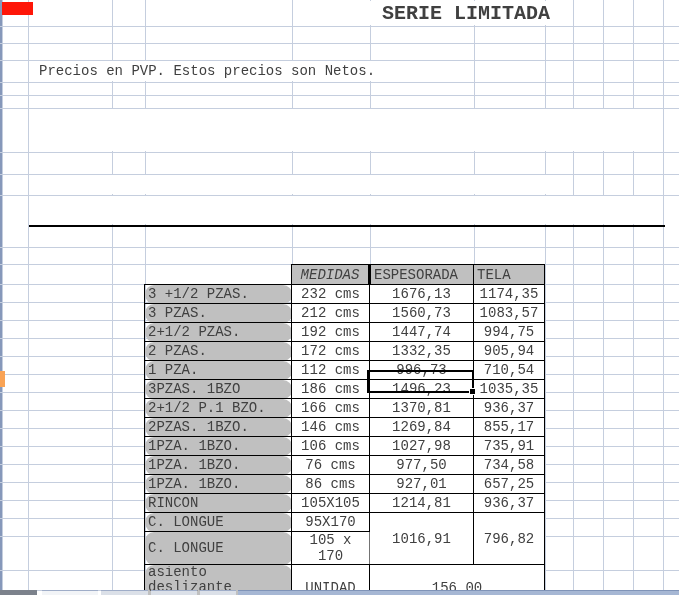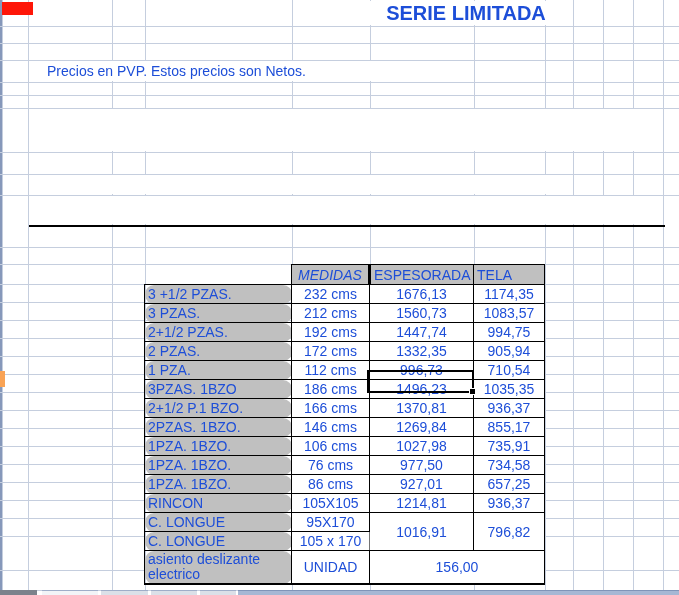--- a/index.html
+++ b/index.html
@@ -1,17 +1,17 @@
 <!DOCTYPE html>
 <html><head>
 <meta charset="utf-8">
 <style>
   html,body{margin:0;padding:0;}
   #screen{position:relative;width:679px;height:595px;background:#ffffff;overflow:hidden;
-          font-family:Liberation Sans, sans-serif;color:#1d4ed8;}
+          font-family:Liberation Mono, monospace;color:#404040;}
   .vline{position:absolute;top:0;height:590px;width:1px;background:#c5cede;}
   .hline{position:absolute;left:0;width:679px;height:1px;background:#c5cede;}
   .mask{position:absolute;background:#ffffff;}
   .txt{position:absolute;font-size:14px;white-space:nowrap;}
   #sheet-title{position:absolute;left:330px;top:2px;width:272px;text-align:center;
                font-size:20px;font-weight:bold;letter-spacing:0px;}
   #piel-l1{position:absolute;left:31px;top:111px;width:630px;font-size:14px;
            text-align:justify;text-align-last:justify;white-space:normal;}
   #piel-l2{position:absolute;left:31px;top:128px;font-size:14px;white-space:nowrap;}
   #price-table{position:absolute;left:144px;top:264px;border-collapse:collapse;
@@ -91,21 +91,21 @@
   <div class="mask" style="left:29px;top:109px;width:634px;height:42px"></div>
   <div class="mask" style="left:29px;top:175px;width:536px;height:19px"></div>
   <div class="mask" style="left:29px;top:196px;width:634px;height:28px"></div>
 
   <div id="divider-line"></div>
 
   <div class="marker" style="left:2px;top:2px;width:31px;height:13px;background:#fe1608"></div>
   <div class="marker" style="left:0px;top:371px;width:5px;height:16px;background:#f9a355"></div>
 
   <div id="sheet-title">SERIE LIMITADA</div>
-  <div class="txt" style="left:47px;top:63px">Precios en PVP. Estos precios son Netos.</div>
+  <div class="txt" style="left:39px;top:63px">Precios en PVP. Estos precios son Netos.</div>
 
   <table id="price-table">
     <colgroup>
         <col style="width:147px">
         <col style="width:78px">
         <col style="width:104px">
         <col style="width:71px">
       </colgroup>
     <tbody>
         <tr class="hdr">

